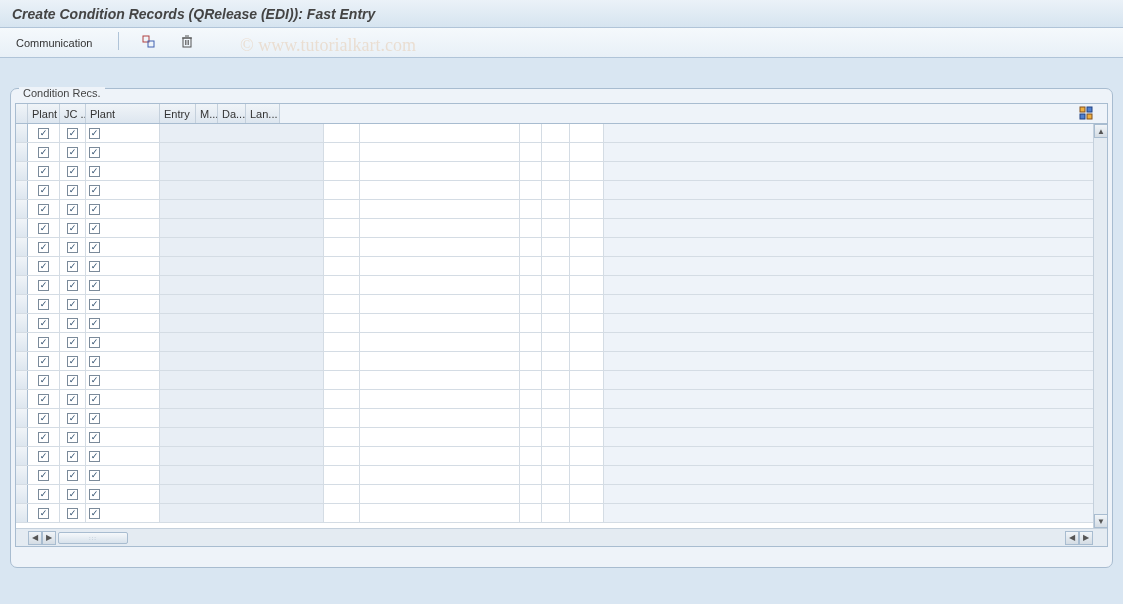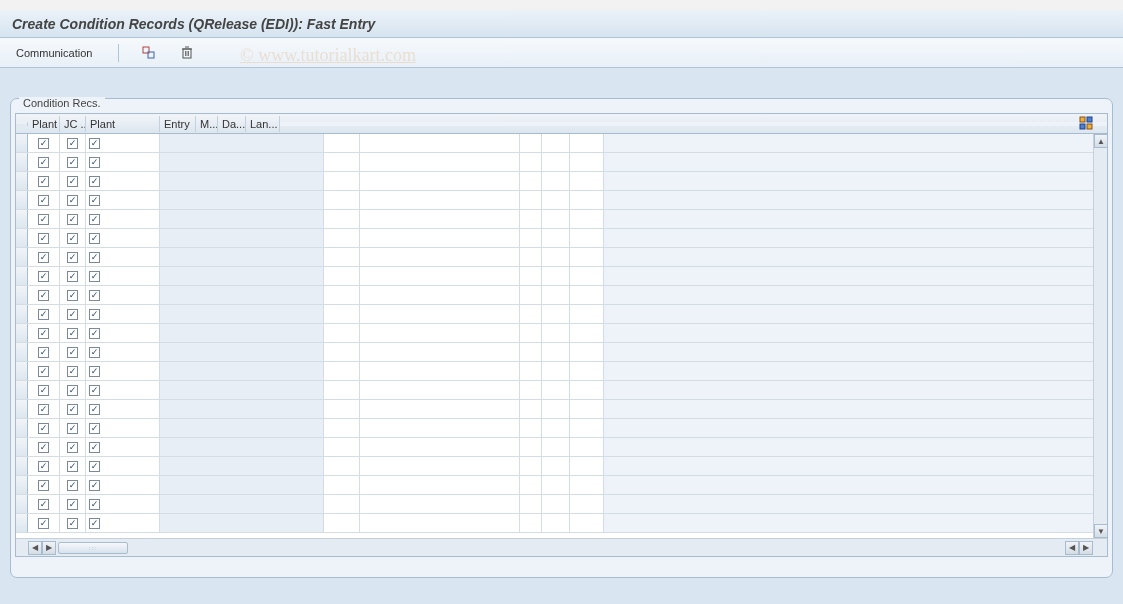--- a/index.html
+++ b/index.html
@@ -12,35 +12,33 @@
       overflow: hidden;
       position: relative;
     }
     .title-bar {
       background: linear-gradient(to bottom, #ebf2f8 0%, #d6e4f0 100%);
       border-bottom: 1px solid #b0c4d8;
       padding: 6px 12px;
       height: 28px;
       display: flex;
       align-items: flex-start;
-      margin-top: 10px;
     }
     .title-text {
       font-weight: bold;
       font-style: italic;
       font-size: 14px;
       color: #444;
     }
     .toolbar {
       background: linear-gradient(to bottom, #f5f9fc 0%, #e8f0f7 100%);
       border-bottom: 1px solid #b0c4d8;
       padding: 4px 10px;
       height: 30px;
       display: flex;
-      align-items: center;
       gap: 18px;
     }
     .toolbar-btn {
       background: none;
       border: none;
       padding: 2px 6px;
       cursor: pointer;
       font-size: 11px;
       color: #333;
     }
@@ -67,21 +65,20 @@
     }
     .watermark {
       position: absolute;
       top: -23px;
       left: 240px;
       color: #e8d0b8;
       opacity: 0.6;
       font-size: 18px;
       font-family: Georgia, serif;
       pointer-events: none;
-      text-decoration: underline;
     }
     .panel {
       background: #eef3f9;
       border: 1px solid #a8bcd0;
       border-radius: 7px;
       position: relative;
       height: 480px;
     }
     .panel-title {
       position: absolute;
@@ -100,21 +97,20 @@
       height: 444px;
       position: relative;
       overflow: hidden;
     }
     .table-header-row {
       display: flex;
       background: linear-gradient(to bottom, #f0f4f8 0%, #dde6ef 100%);
       border-bottom: 1px solid #a8bcd0;
       height: 20px;
       position: relative;
-      align-items: center;
     }
     .th {
       border-right: 1px solid #c4d0dc;
       padding: 2px 4px;
       font-size: 11px;
       color: #333;
       overflow: hidden;
       white-space: nowrap;
       display: flex;
       align-items: center;

